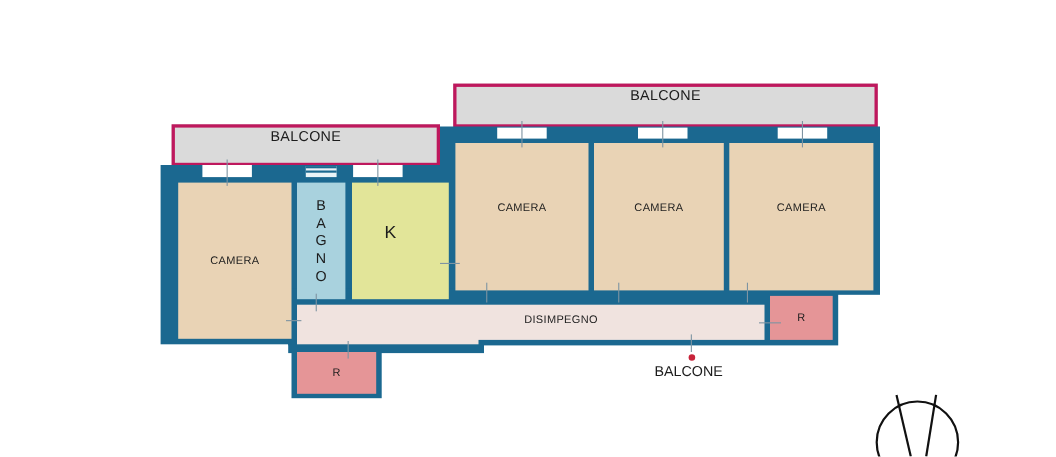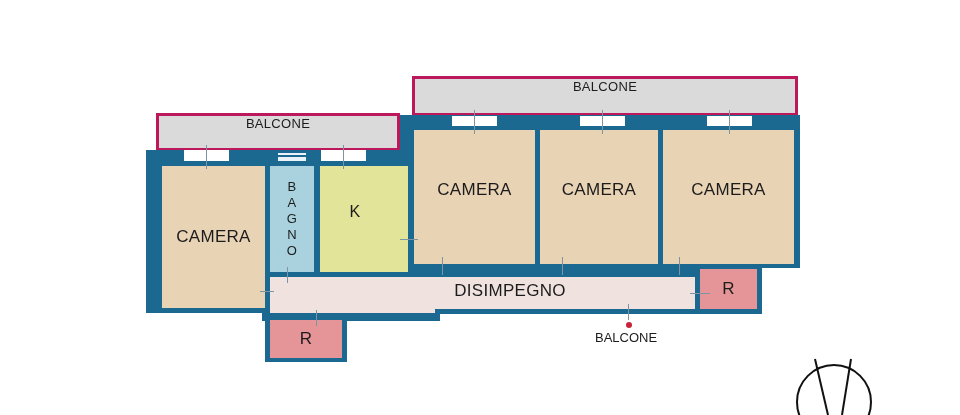--- a/index.html
+++ b/index.html
@@ -3,21 +3,21 @@
 <meta charset="utf-8">
 <style>
   html, body { margin: 0; padding: 0; background: #ffffff; }
   body { width: 960px; height: 415px; position: relative; overflow: hidden;
          font-family: "Liberation Sans", "DejaVu Sans", sans-serif; }
   .abs { position: absolute; box-sizing: border-box; }
   .balcony { background: #dadada; border: 3px solid #be185d; display: flex;
              align-items: flex-start; justify-content: center; font-size: 13px; color: #1c1c1c; letter-spacing: 0.3px; }
   .wall { background: #1b6890; }
   .room { display: flex; align-items: center; justify-content: center;
-          font-size: 17px; color: #1c1c1c; letter-spacing: 0.3px; }
+          font-size: 10px; color: #1c1c1c; letter-spacing: 0.3px; }
   .camera { background: #e9d3b5; }
   .bagno { background: #a9d2de; }
   .kitchen { background: #e2e599; }
   .disimpegno { background: #f0e3df; }
   .ripostiglio { background: #e59597; }
   .window { background: #ffffff; }
   .tick { background: #7e94a2; }
   .vent { background: #eaf3f7; border-top: 2px solid #1b6890; }
   .vertical-text { flex-direction: column; font-size: 13px; line-height: 16px; }
   .label-outside { font-size: 13px; color: #1c1c1c; }

